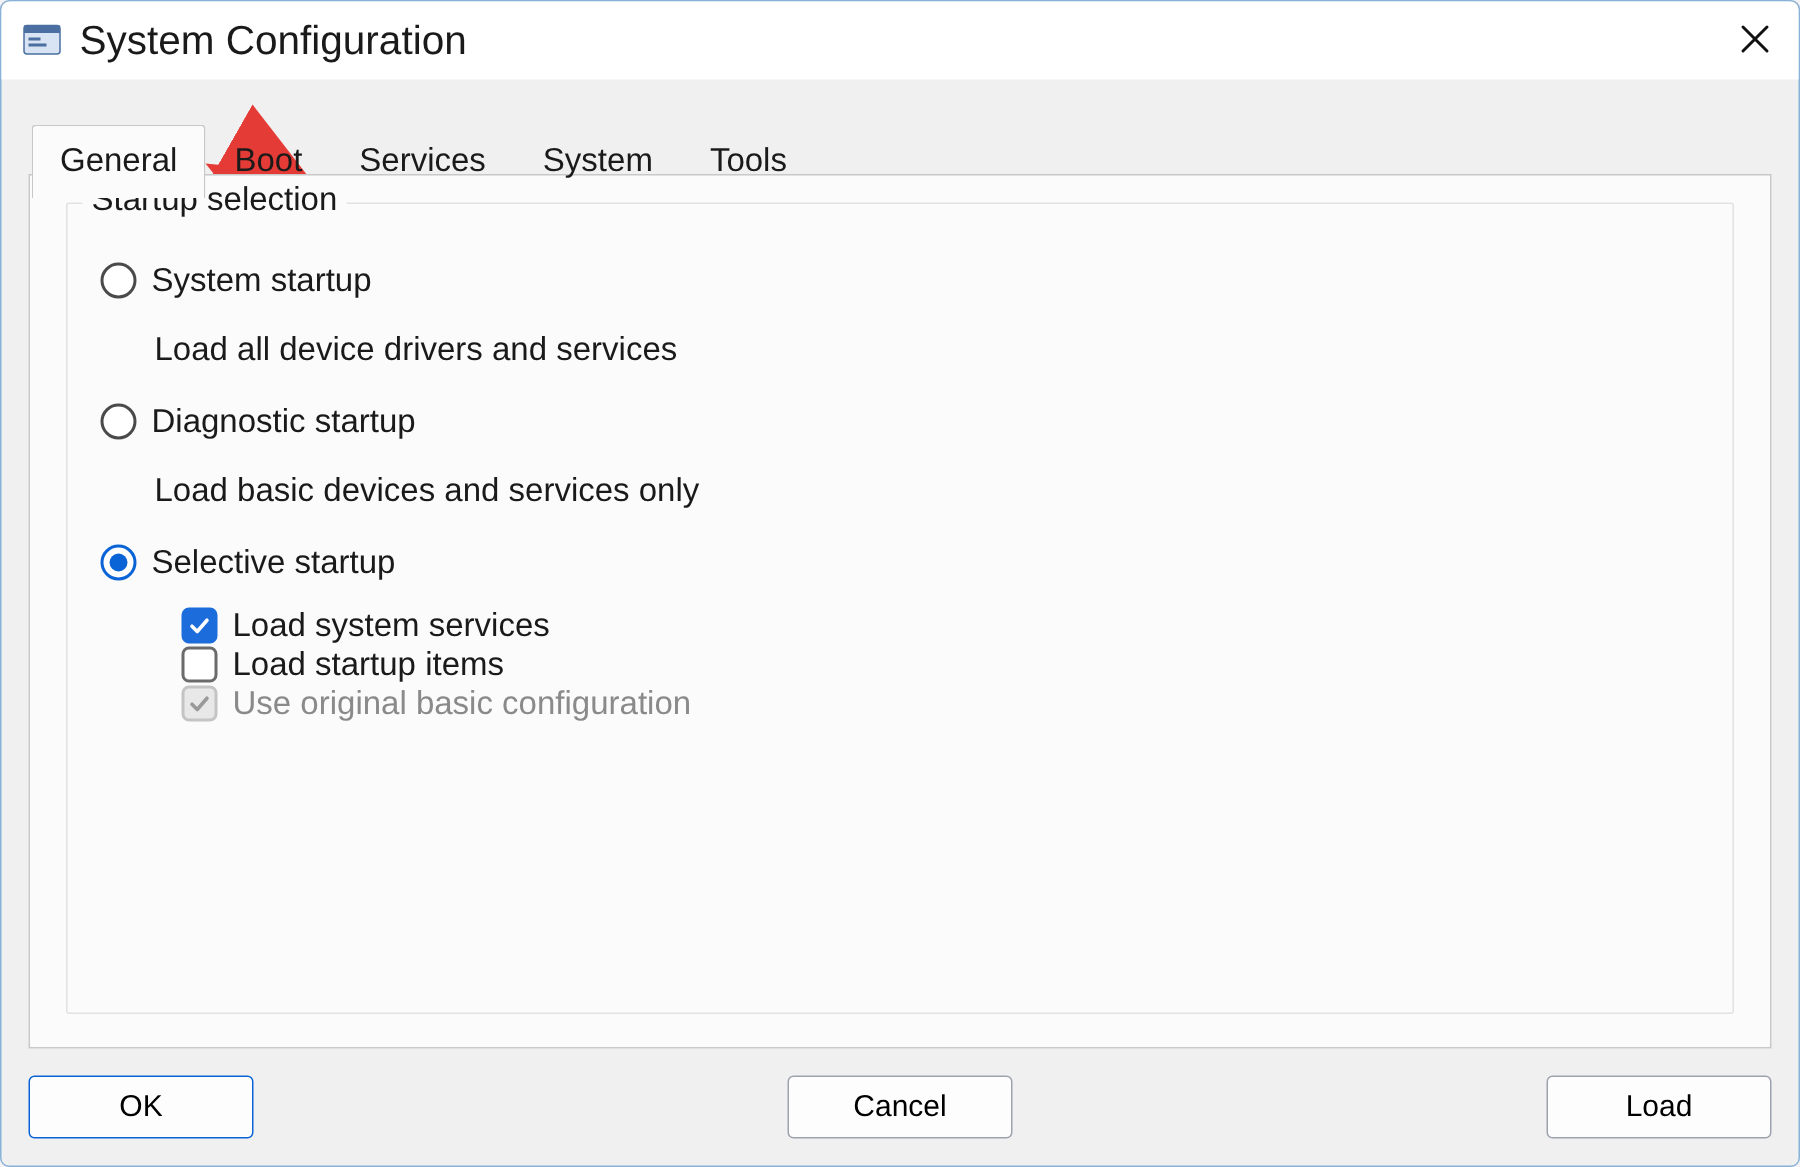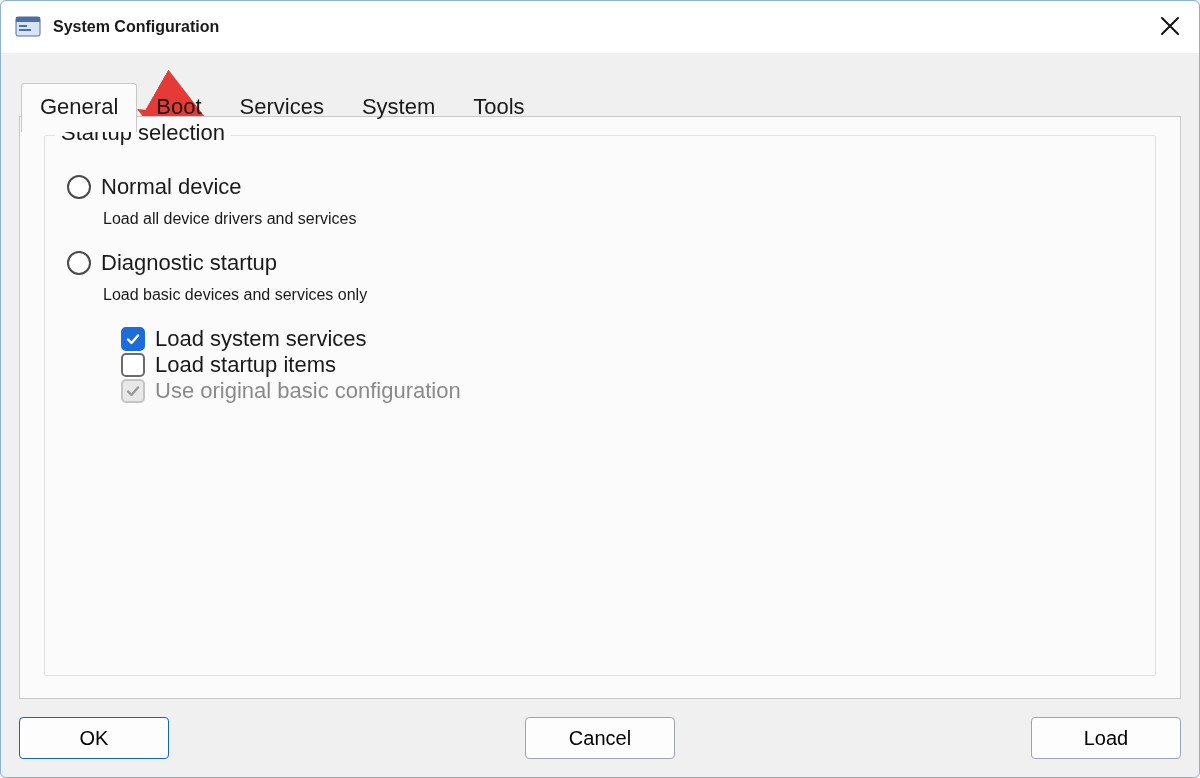--- a/index.html
+++ b/index.html
@@ -39,21 +39,21 @@
     padding: 0 6px 0 14px;
     background: #fff;
     border-top-left-radius: 6px;
     border-top-right-radius: 6px;
   }
   .titlebar .app-icon {
     width: 26px; height: 26px; margin-right: 12px;
     display: flex; align-items: center; justify-content: center;
   }
   .titlebar .title {
-    font-size: 16px; font-weight: 700;
+    font-size: 27px; font-weight: 400;
   }
   .titlebar .spacer { flex: 1; }
   .close-btn {
     width: 46px; height: 46px;
     display: flex; align-items: center; justify-content: center;
     border: none; background: transparent; cursor: pointer;
   }
   .close-btn svg { width: 20px; height: 20px; }
   
   .client {
@@ -106,21 +106,21 @@
   .groupbox-legend {
     position: absolute;
     top: -16px; left: 10px;
     background: var(--tab-panel-bg);
     padding: 0 6px;
     font-size: 22px;
   }
   
   .opt { display: flex; align-items: center; gap: 10px; }
   .radio-row { margin-top: 10px; }
-  .radio-row + .desc { margin: 10px 0 22px 36px; font-size: 16px; }
+  .radio-row + .desc { margin: 20px 0 22px 36px; font-size: 22px; }
   .desc { font-size: 22px; }
   .radio-label, .check-label { font-size: 22px; }
   .radio {
     width: 24px; height: 24px; border-radius: 50%;
     border: 2px solid #4a4a4a; background: #fff;
     display: inline-flex; align-items: center; justify-content: center;
     cursor: pointer;
   }
   .radio.checked { border-color: var(--accent); }
   .radio.checked::after {
@@ -209,30 +209,34 @@
       <div class="tab">System</div>
       <div class="tab">Tools</div>
     </div>
 
     <div class="tab-panel">
       <div class="groupbox">
         <span class="groupbox-legend">Startup selection</span>
 
         <div class="opt radio-row">
           <span class="radio"></span>
-          <span class="radio-label">Normal device</span>
+          <span class="radio-label">System startup</span>
         </div>
         <div class="desc">Load all device drivers and services</div>
 
         <div class="opt radio-row">
           <span class="radio"></span>
           <span class="radio-label">Diagnostic startup</span>
         </div>
         <div class="desc">Load basic devices and services only</div>
 
+        <div class="opt radio-row">
+          <span class="radio checked"></span>
+          <span class="radio-label">Selective startup</span>
+        </div>
 
         <div class="sub-options">
           <div class="opt">
             <span class="checkbox checked">
               <svg viewBox="0 0 16 16">
                   <path d="M3 8.5 L6.5 12 L13 4.5" stroke="#fff" stroke-width="2.4" fill="none" stroke-linecap="round" stroke-linejoin="round"></path>
                 </svg>
             </span>
             <span class="check-label">Load system services</span>
           </div>

